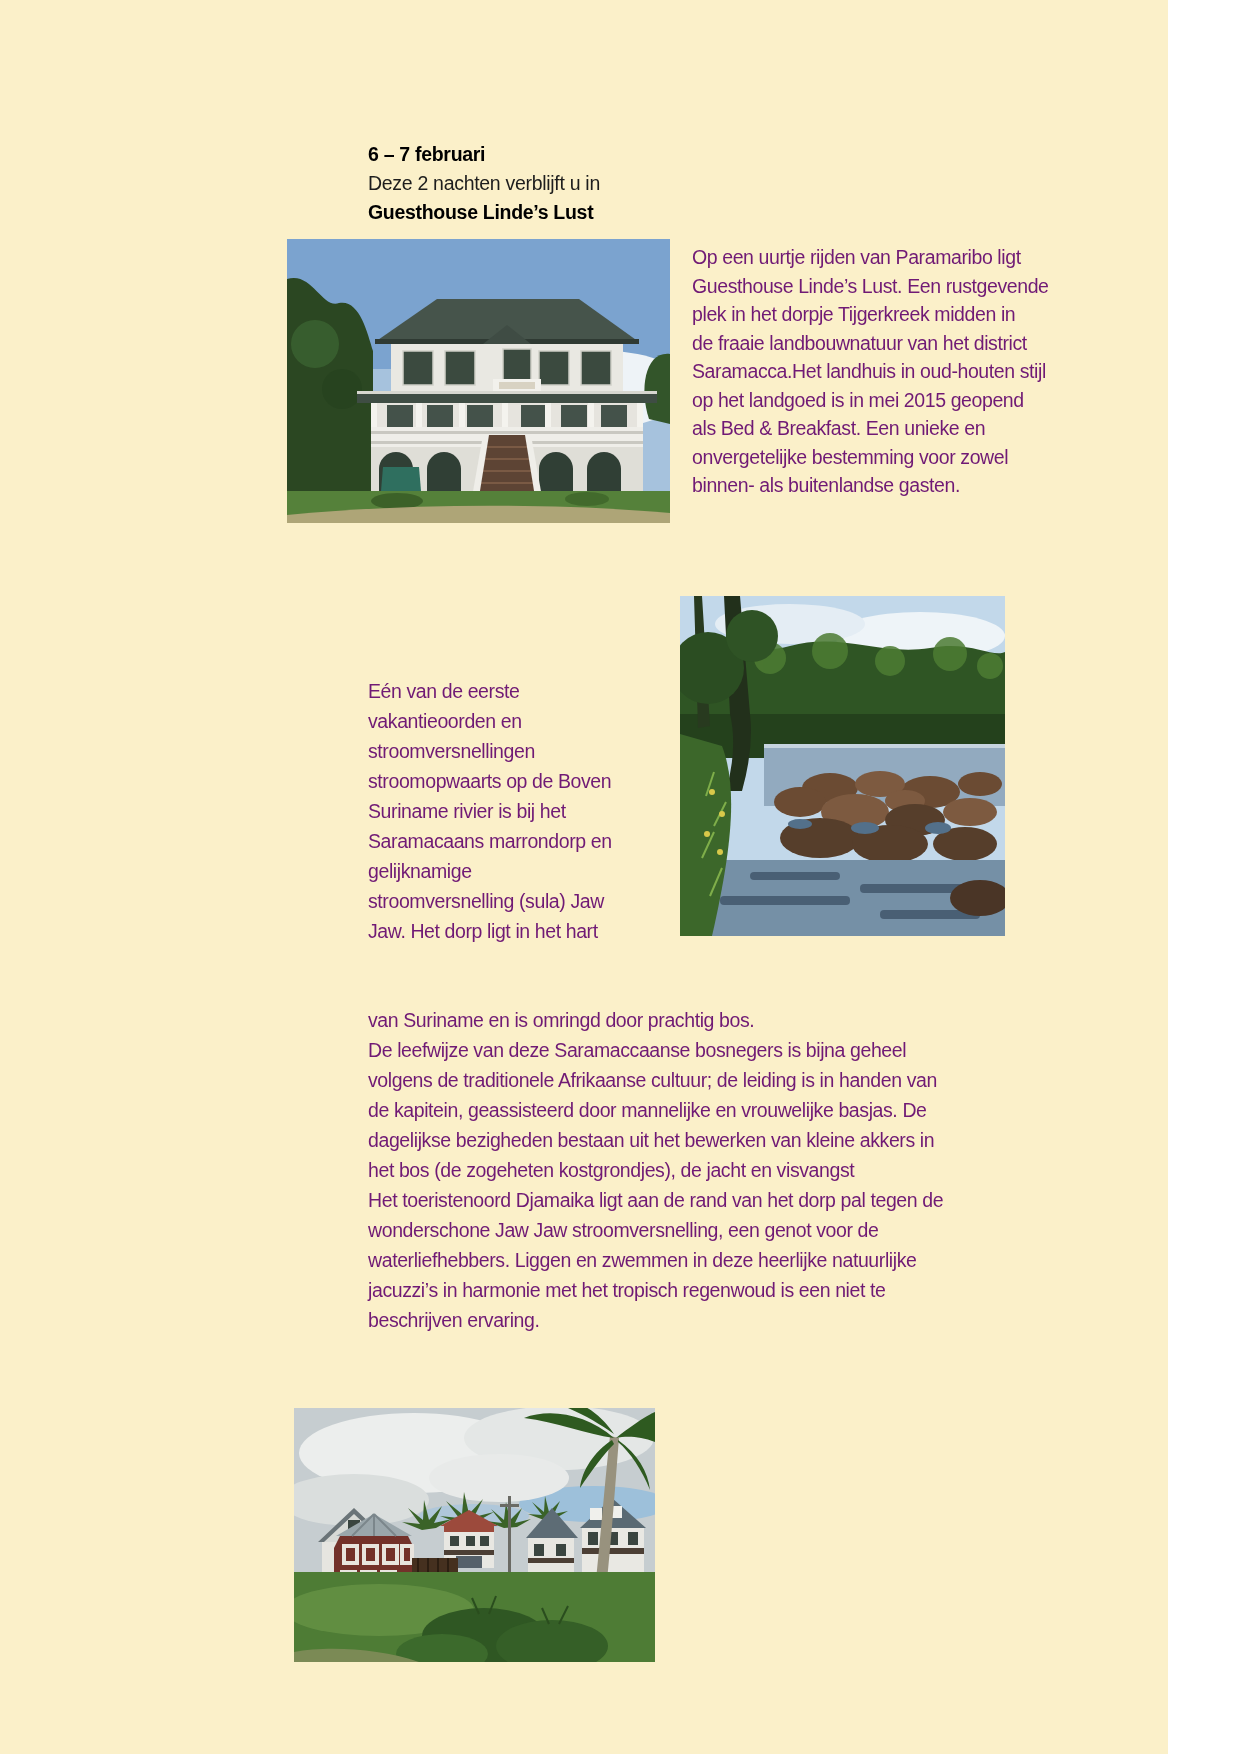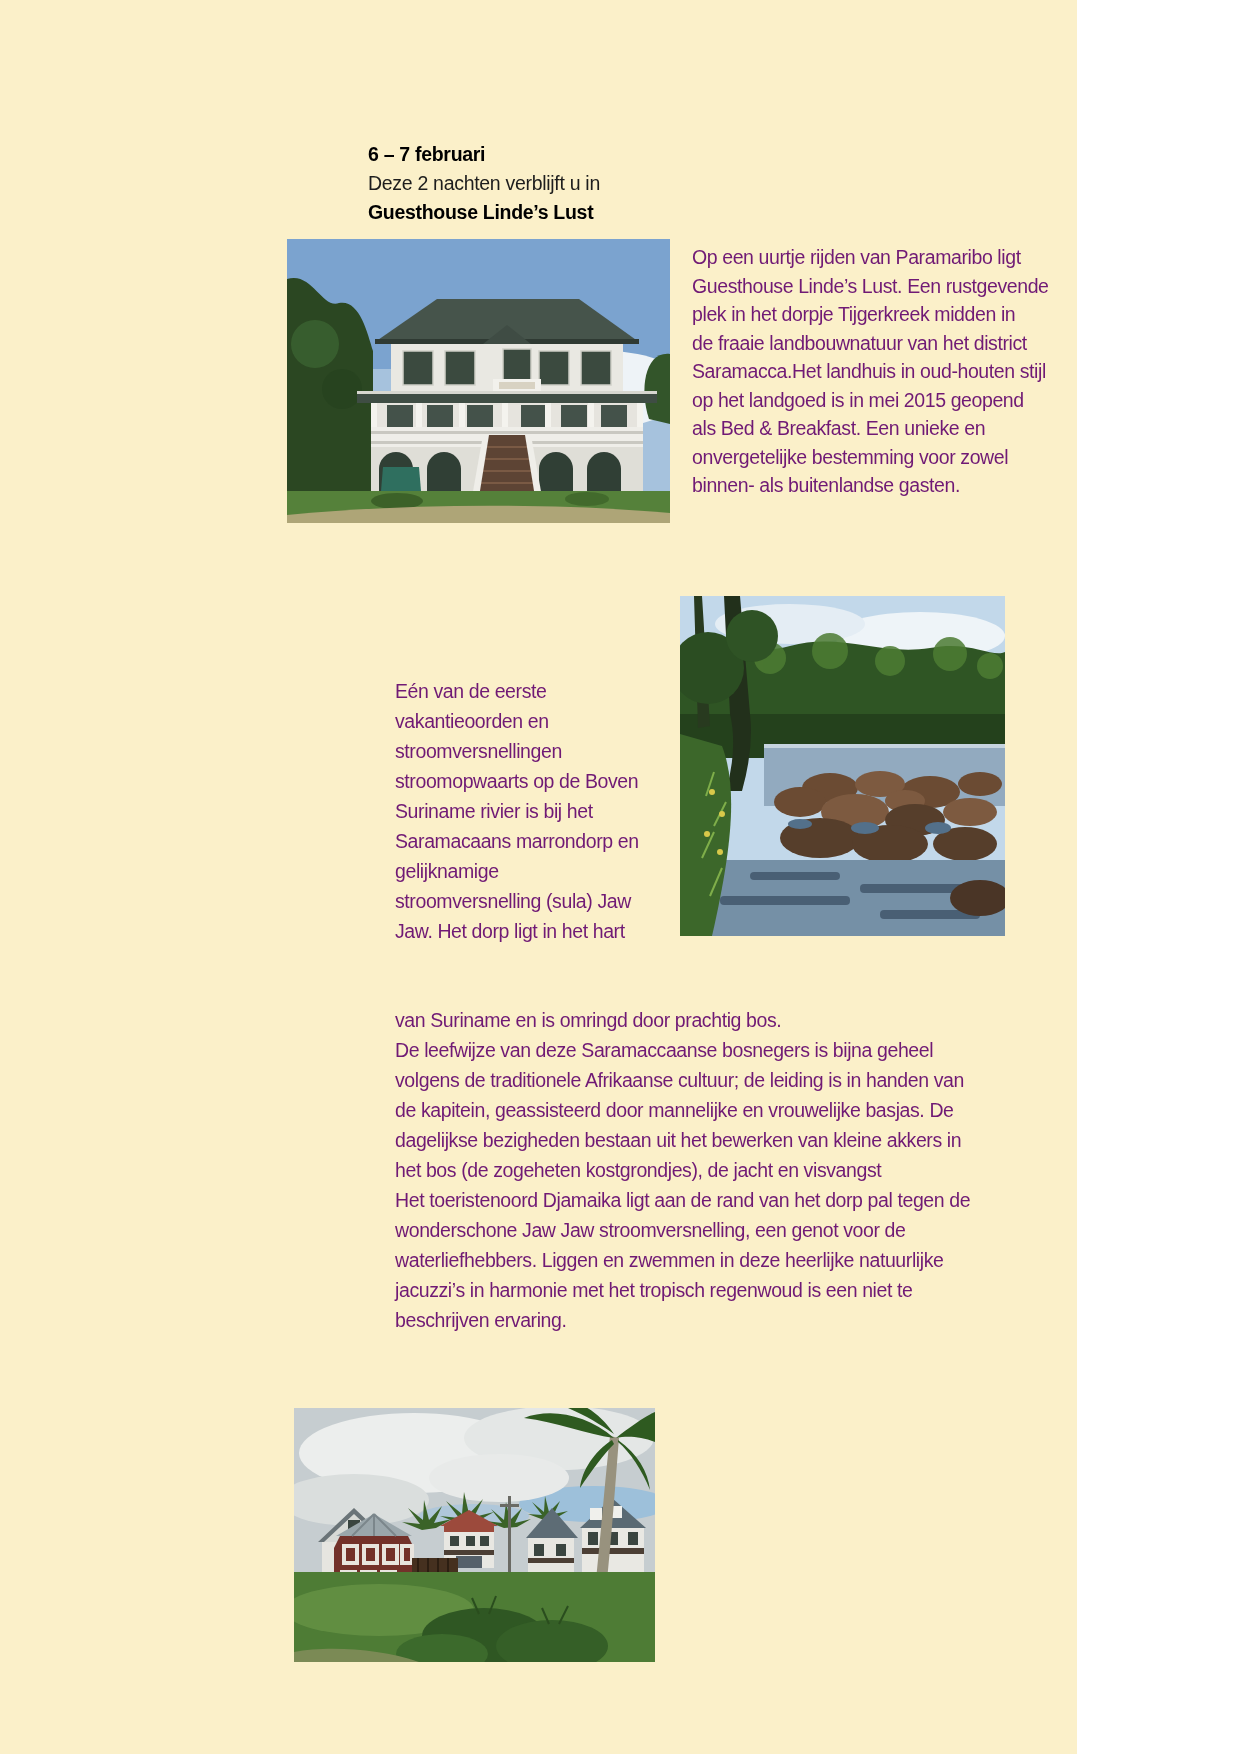--- a/index.html
+++ b/index.html
@@ -1,29 +1,29 @@
 <!DOCTYPE html>
 <html><head>
 <meta charset="utf-8">
 <style>
   html,body{margin:0;padding:0;}
   .page{
     position:relative;
-    width:1077px;height:1754px;
+    width:1168px;height:1754px;
     background:#fbf0c9;
     font-family:"Liberation Sans", sans-serif;
     color:#1d1d1d;
     overflow:hidden;
   }
   .abs{position:absolute;}
   .hline{font-size:19.5px;line-height:29px;letter-spacing:-0.3px;white-space:pre;}
   .bold{font-weight:bold;color:#000;}
   .body{font-size:19.5px;letter-spacing:-0.4px;white-space:pre;color:#701a75;}
   .lh28{line-height:28.5px;}
-  .lh30{line-height:30px;margin-left:27px;}
+  .lh30{line-height:30px;}
   figure{margin:0;padding:0;}
   figure svg{display:block;width:100%;height:100%;}
 </style>
 </head>
 <body>
 
 <div class="page">
 
   <div class="abs" style="left:368px;top:140px;">
     <div class="hline bold">6 – 7 februari</div>

